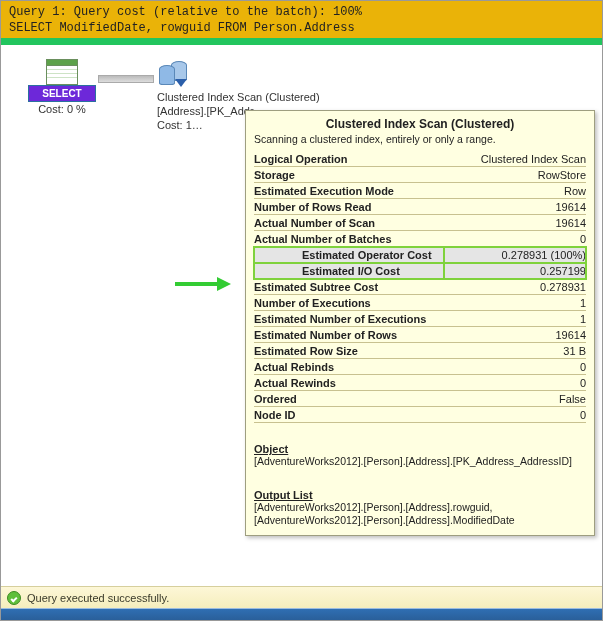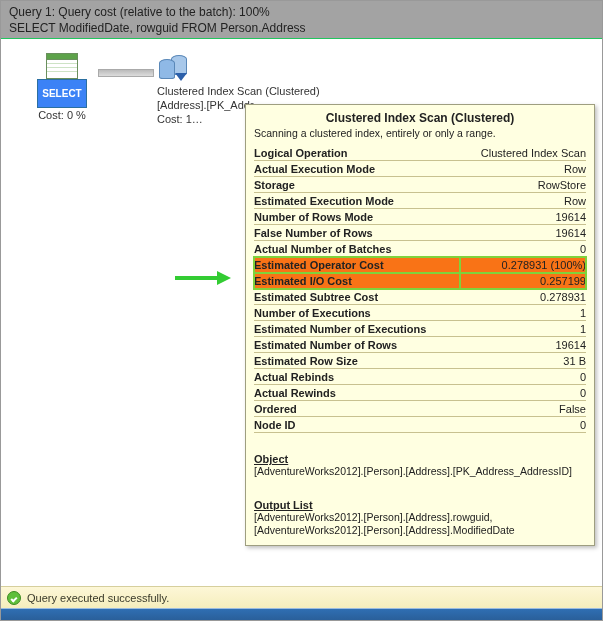--- a/index.html
+++ b/index.html
@@ -9,46 +9,46 @@
     font-size: 11px;
     background: #fff;
     width: 603px;
     height: 621px;
     overflow: hidden;
     border: 1px solid #999;
     position: relative;
   }
   .query-header {
     padding: 3px 8px 2px 8px;
-    font-family: Liberation Sans, sans-serif;
+    font-family: Liberation Mono, monospace;
     font-size: 12px;
     color: #222;
     line-height: 1.35;
-    border-bottom: 1px solid #22c55e;
-    background: #a3a3a3;
+    border-bottom: 7px solid #22c55e;
+    background: #eab308;
   }
   .plan-area {
     position: relative;
     height: 545px;
     background: #fff;
     overflow: hidden;
   }
   .node {
     position: absolute;
     text-align: center;
   }
   .select-node { left: 26px; top: 14px; width: 70px; }
   .select-box {
-    background: #3b82f6;
+    background: #6d28d9;
     color: #fff;
     font-size: 10px;
     font-weight: bold;
-    padding: 8px 4px;
+    padding: 2px 4px;
     border: 1px solid #2b6fa0;
-    width: 50px;
+    width: 68px;
     margin: 0 auto;
   }
   .select-label { font-size: 11px; color: #333; line-height: 1.2; margin-top: 1px; }
   .scan-node  { left: 156px; top: 14px; width: 300px; text-align: left; }
   .scan-label { font-size: 11px; color: #333; line-height: 1.25; }
   .connector {
     position: absolute;
     left: 97px; top: 30px;
     width: 56px; height: 8px;
     background: linear-gradient(#bbb,#ddd);
@@ -99,21 +99,21 @@
     padding: 6px 8px 8px 8px;
     font-size: 11px;
     color: #222;
   }
   .tooltip .tt-title { text-align:center; font-weight:bold; font-size:12px; margin-bottom:2px; }
   .tooltip .tt-sub { font-size:10.5px; margin-bottom:6px; }
   .tt-table { width:100%; border-collapse: collapse; }
   .tt-table td { border-bottom:1px solid #c8c190; padding:1.5px 0; vertical-align: bottom;}
   .tt-table td.k { font-weight:bold; }
   .tt-table td.v { text-align:right; }
-  .tt-table tr.hl td { background:#f97316; outline:2px solid #7fd23c; outline-offset:-1px; }
+  .tt-table tr.hl td { background:#e5e5e5; outline:2px solid #7fd23c; outline-offset:-1px;padding-left:48px; }
   .tt-sec { font-weight:bold; margin-top:20px;text-decoration:underline; }
   .tt-body { font-size:10.5px; line-height:1.25; word-break:break-word; }
   
   .status-bar {
     position:absolute; left:0; right:0; bottom:12px;
     height:22px;
     background: linear-gradient(#fdf7d7,#f5eebd);
     border-top:1px solid #d6cf9d;
     display:flex; align-items:center;
     padding:0 6px;
@@ -176,37 +176,33 @@
   <div class="tooltip">
     <div class="tt-title">Clustered Index Scan (Clustered)</div>
     <div class="tt-sub">Scanning a clustered index, entirely or only a range.</div>
     <table class="tt-table">
       <tbody id="tt-rows">
           <tr>
             <td class="k">Logical Operation</td>
             <td class="v">Clustered Index Scan</td>
           </tr>
           <tr>
-            <td class="k">Actual Execution Mode</td>
-            <td class="v">Row</td>
-          </tr>
-          <tr>
             <td class="k">Storage</td>
             <td class="v">RowStore</td>
           </tr>
           <tr>
             <td class="k">Estimated Execution Mode</td>
             <td class="v">Row</td>
           </tr>
           <tr>
-            <td class="k">Number of Rows Mode</td>
+            <td class="k">Number of Rows Read</td>
             <td class="v">19614</td>
           </tr>
           <tr>
-            <td class="k">False Number of Rows</td>
+            <td class="k">Actual Number of Scan</td>
             <td class="v">19614</td>
           </tr>
           <tr>
             <td class="k">Actual Number of Batches</td>
             <td class="v">0</td>
           </tr>
           <tr class="hl">
             <td class="k">Estimated Operator Cost</td>
             <td class="v">0.278931 (100%)</td>
           </tr>

